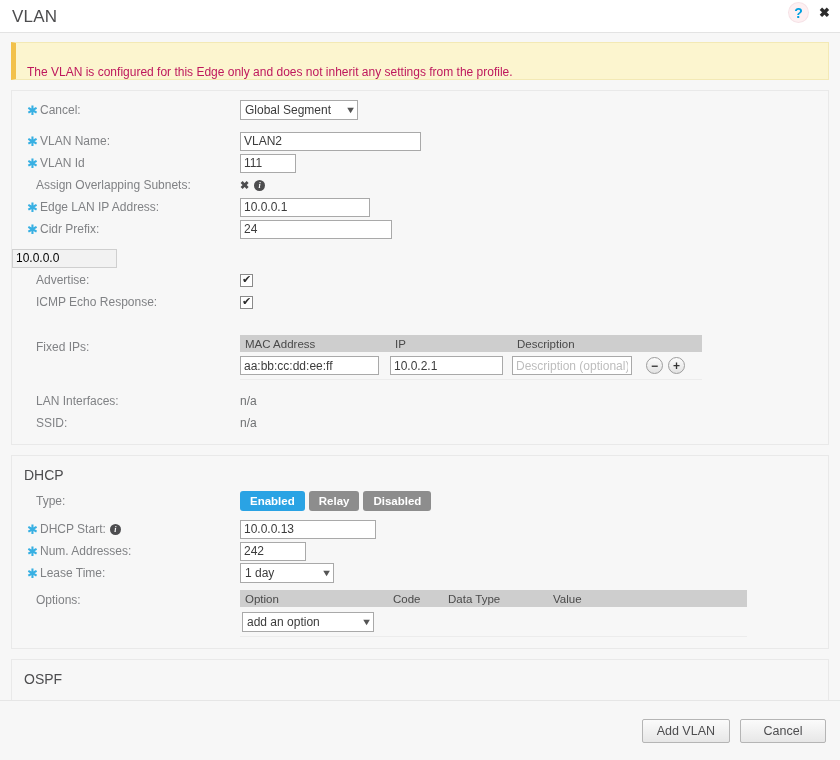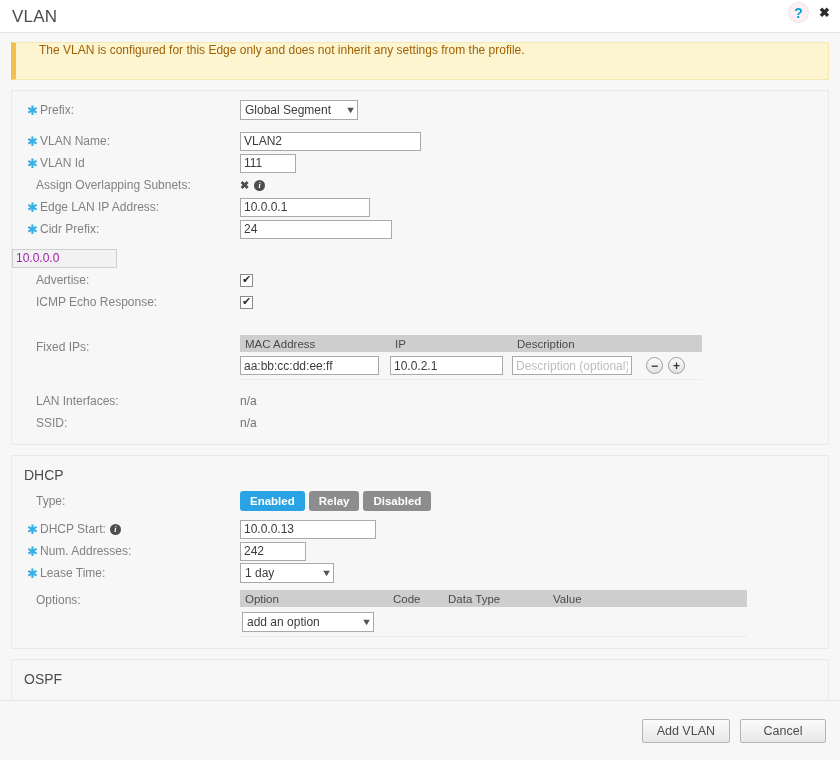--- a/index.html
+++ b/index.html
@@ -37,22 +37,22 @@
     width: 19px; height: 19px; color: #2b2b2b; font-size: 13px;
     display: flex; align-items: center; justify-content: center;
     cursor: pointer; font-weight: bold;
   }
 
   
   .banner-wrap { padding: 9px 11px 0 11px; background: #f7f7f7; }
   .banner {
     background: #fcf5cf; border: 1px solid #f3e9b5;
     border-left: 5px solid #f2c14b;
-    height: 38px; display: flex; align-items: flex-start;
-    padding-left: 23px; color: #a16207; font-size: 12px;
+    height: 38px; display: flex; align-items: flex-end;
+    padding-left: 11px; color: #be185d; font-size: 12px;
   }
 
   
   .panel {
     background: #f7f7f7;
     border: 1px solid #e9e9e9;
     border-top: 1px solid #e9e9e9;
     margin: 10px 11px 0 11px;
     padding: 8px 0 10px 0;
   }
@@ -73,21 +73,21 @@
   }
   .label.req-pad { padding-left: 24px; }
 
   .field { display: flex; align-items: center; }
 
   input[type=text] {
     height: 19px; border: 1px solid #a9a9a9; background: #fff;
     font-family: "Liberation Sans", sans-serif; font-size: 12px;
     color: #3c3c3c; padding: 0 3px; outline: none;
   }
-  input[type=text].ro { background: #f2f2f2; border-color: #cfcfcf; color: #a21caf; }
+  input[type=text].ro { background: #f2f2f2; border-color: #cfcfcf; color: #000000; }
   input::placeholder { color: #bdbdbd; }
 
   select.sel, .fauxsel {
     height: 20px; border: 1px solid #a9a9a9; background: #fff;
     font-family: "Liberation Sans", sans-serif; font-size: 12px;
     color: #3c3c3c; padding: 0 2px 0 4px;
     display: inline-flex; align-items: center; justify-content: space-between;
     cursor: pointer; position: relative;
   }
   .fauxsel .caret { font-size: 9px; color: #555; margin-left: 8px; transform: scaleX(1.25); }
@@ -170,21 +170,21 @@
     <div class="banner">
       <span>The VLAN is configured for this Edge only and does not inherit any settings from the profile.</span>
     </div>
   </div>
 
   <div class="panel first">
 
     <div class="row">
       <div class="label req-pad">
         <span class="req">✱</span>
-        <span class="txt">Prefix:</span>
+        <span class="txt">Cancel:</span>
       </div>
       <div class="field">
         <div class="fauxsel" style="width:118px">
           <span>Global Segment</span>
           <span class="caret">▼</span>
         </div>
       </div>
     </div>
 
     <div style="height:9px"></div>

